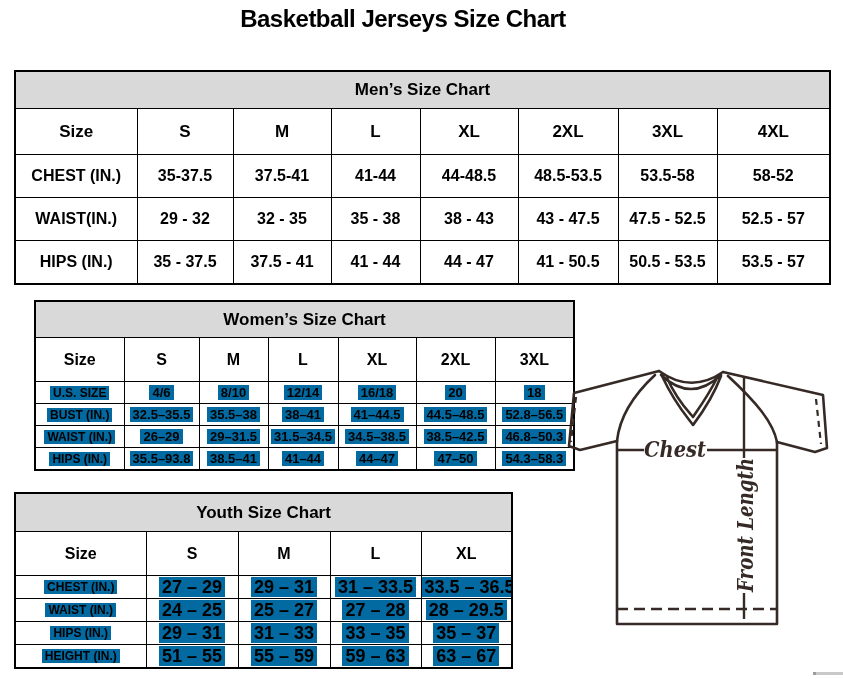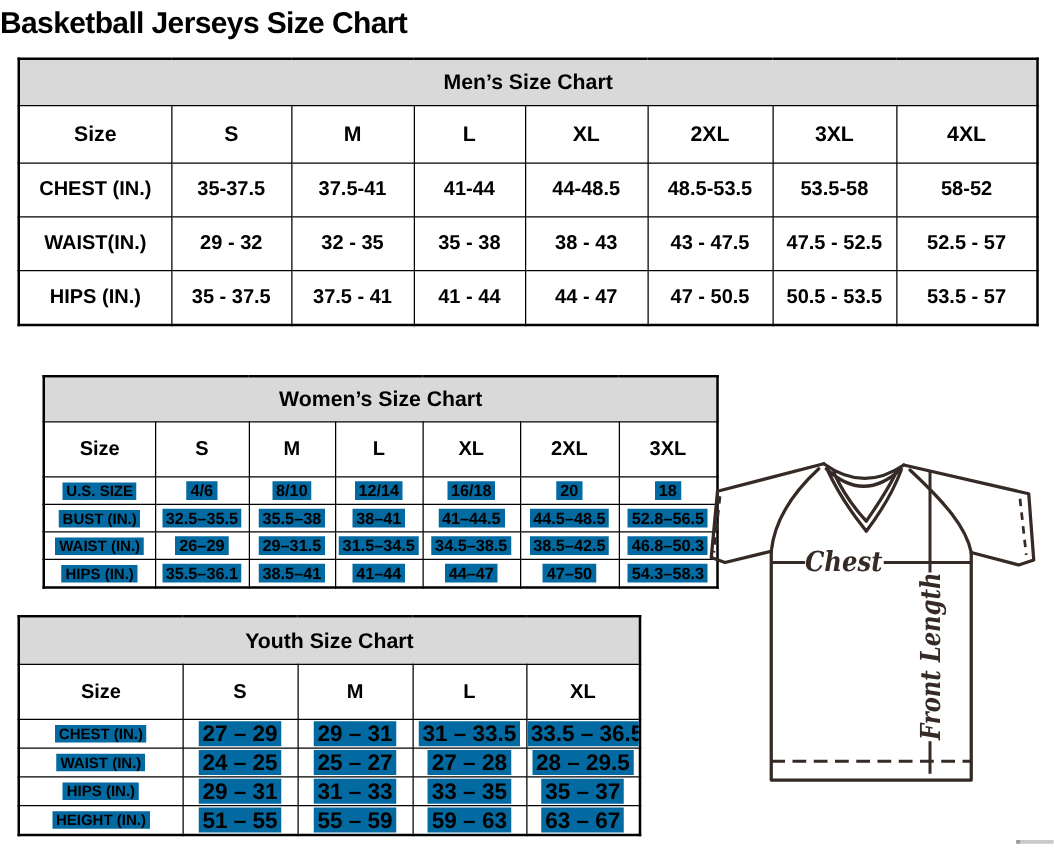--- a/index.html
+++ b/index.html
@@ -1,34 +1,34 @@
 <!DOCTYPE html>
 <html><head>
 <meta charset="utf-8">
 <style>
   html,body { margin:0; padding:0; background:#fff; }
   #page {
     position:relative; width:843px; height:679px; background:#ffffff;
     font-family:"Liberation Sans", sans-serif; color:#000; overflow:hidden;
   }
   #main-title {
-    position:absolute; left:0; top:5px; width:806px; text-align:left;
+    position:absolute; left:0; top:5px; width:806px; text-align:center;
     font-size:24px; font-weight:700; letter-spacing:-0.5px;
   }
   table.size-table {
     position:absolute; border-collapse:collapse; table-layout:fixed;
     border:2px solid #000;
   }
   table.size-table td {
     border:1px solid #000; text-align:center; vertical-align:middle;
     font-weight:700; padding:0; overflow:hidden; white-space:nowrap;
   }
   .band-row td { background:#d9d9d9; font-size:17px; }
   
-  #mens-table { left:14px; top:46px; width:815px; }
+  #mens-table { left:14px; top:70px; width:815px; }
   #mens-table .band-row td { height:36px; }
   #mens-table .head-row td { height:45px; font-size:17px; }
   #mens-table .data-row td { height:42px; font-size:16px; }
   
   #womens-table { left:14px; top:300px; width:539px;margin-left:20px; }
   #womens-table .band-row td { height:35px; }
   #womens-table .head-row td { height:43px; font-size:16px; }
   #womens-table .data-row td { height:21px; font-size:13px; }
   #womens-table .data-row td.row-label { font-size:12px; }
   
@@ -102,21 +102,21 @@
           <td><span>43 - 47.5</span></td>
           <td><span>47.5 - 52.5</span></td>
           <td><span>52.5 - 57</span></td>
         </tr>
         <tr class="data-row">
           <td class="row-label"><span>HIPS (IN.)</span></td>
           <td><span>35 - 37.5</span></td>
           <td><span>37.5 - 41</span></td>
           <td><span>41 - 44</span></td>
           <td><span>44 - 47</span></td>
-          <td><span>47 - 50.5</span></td>
+          <td><span>41 - 50.5</span></td>
           <td><span>50.5 - 53.5</span></td>
           <td><span>53.5 - 57</span></td>
         </tr>
       </tbody>
   </table>
 
   <table id="womens-table" class="size-table hl-table">
     <colgroup>
       <col style="width:89px">
         <col style="width:75px">
@@ -161,21 +161,21 @@
           <td class="row-label"><span class="hl">WAIST (IN.)</span></td>
           <td><span class="hl">26–29</span></td>
           <td><span class="hl">29–31.5</span></td>
           <td><span class="hl">31.5–34.5</span></td>
           <td><span class="hl">34.5–38.5</span></td>
           <td><span class="hl">38.5–42.5</span></td>
           <td><span class="hl">46.8–50.3</span></td>
         </tr>
         <tr class="data-row">
           <td class="row-label"><span class="hl">HIPS (IN.)</span></td>
-          <td><span class="hl">35.5–36.1</span></td>
+          <td><span class="hl">35.5–93.8</span></td>
           <td><span class="hl">38.5–41</span></td>
           <td><span class="hl">41–44</span></td>
           <td><span class="hl">44–47</span></td>
           <td><span class="hl">47–50</span></td>
           <td><span class="hl">54.3–58.3</span></td>
         </tr>
       </tbody>
   </table>
 
   <table id="youth-table" class="size-table hl-table">

